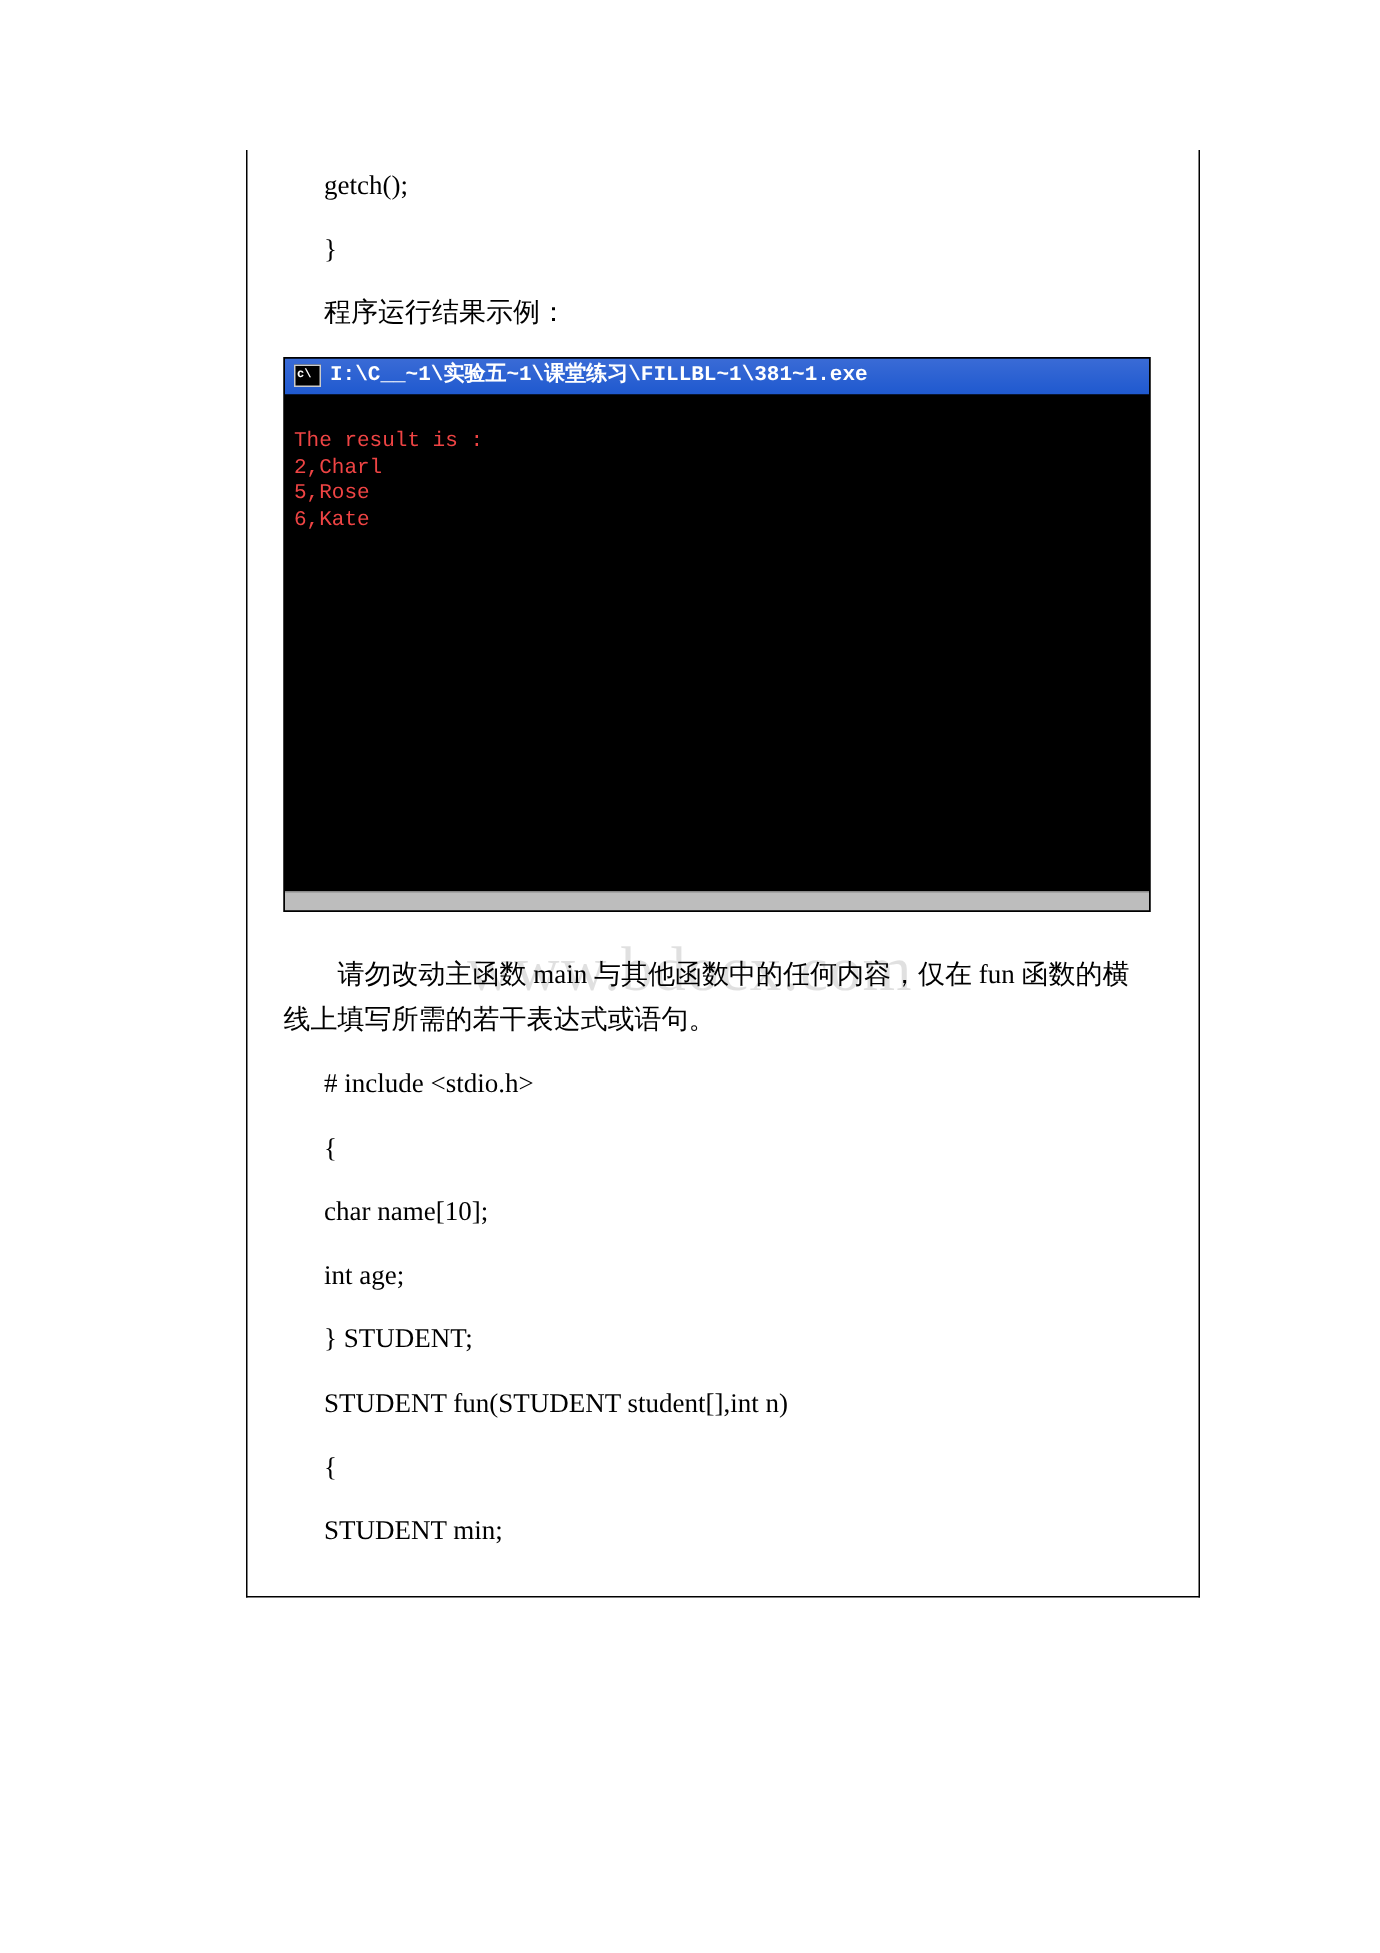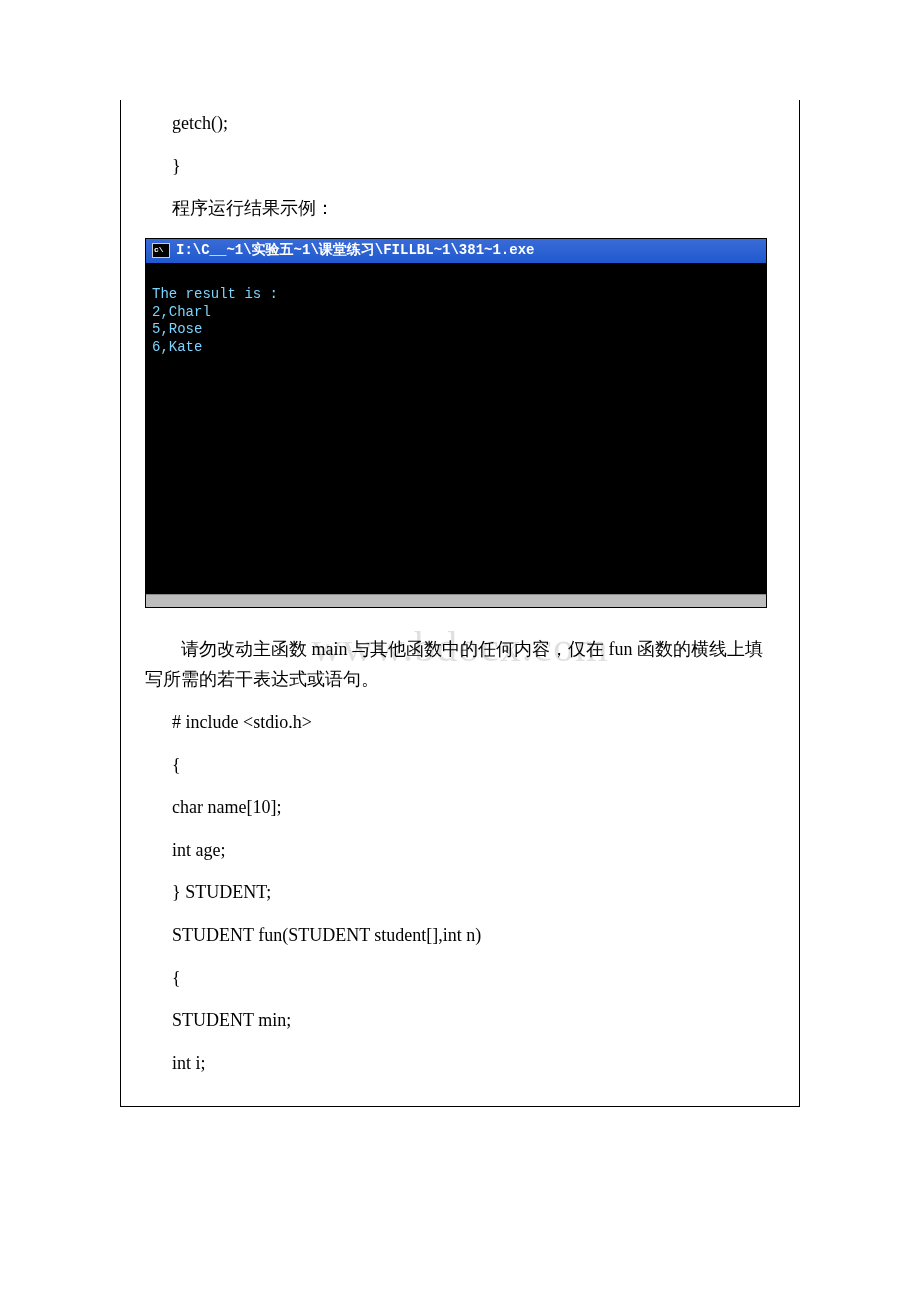--- a/index.html
+++ b/index.html
@@ -13,20 +13,21 @@
     width: 920px;
   }
   .page {
     padding: 100px 120px 60px 120px;
     position: relative;
   }
   .cell {
     border: 1px solid #000;
     border-top: none;
     padding: 0 32px 24px 24px;
+    margin-left: 44px;
   }
   .para {
     margin: 0;
     padding: 8px 0 4px 0;
   }
   .indent {
     text-indent: 2em;
   }
   .narrow-ind {
     text-indent: 1.5em;
@@ -61,21 +62,21 @@
     border: 1px solid #ccc;
     margin-right: 6px;
     font-size: 8px;
     color: #fff;
     line-height: 11px;
     text-align: left;
     padding-left: 1px;
   }
   .console-body {
     background: #000;
-    color: #7dd3fc;
+    color: #ef4444;
     font-family: "NSimSun", "SimSun", "Courier New", monospace;
     font-size: 14px;
     line-height: 1.25;
     padding: 6px 6px;
     white-space: pre;
     height: calc(100% - 24px - 12px);
     overflow: hidden;
   }
   .console-footer {
     position: absolute;
@@ -127,16 +128,15 @@
     <p class="para indent">请勿改动主函数 main 与其他函数中的任何内容，仅在 fun 函数的横线上填写所需的若干表达式或语句。</p>
 
     <p class="para narrow-ind"># include &lt;stdio.h&gt;</p>
     <p class="para narrow-ind">{</p>
     <p class="para narrow-ind"> char name[10];</p>
     <p class="para narrow-ind"> int age;</p>
     <p class="para narrow-ind">} STUDENT;</p>
     <p class="para narrow-ind">STUDENT fun(STUDENT student[],int n)</p>
     <p class="para narrow-ind">{</p>
     <p class="para narrow-ind"> STUDENT min;</p>
-    <p class="para narrow-ind"> int i;</p>
 
   </div>
 </div>
 
 </body></html>

